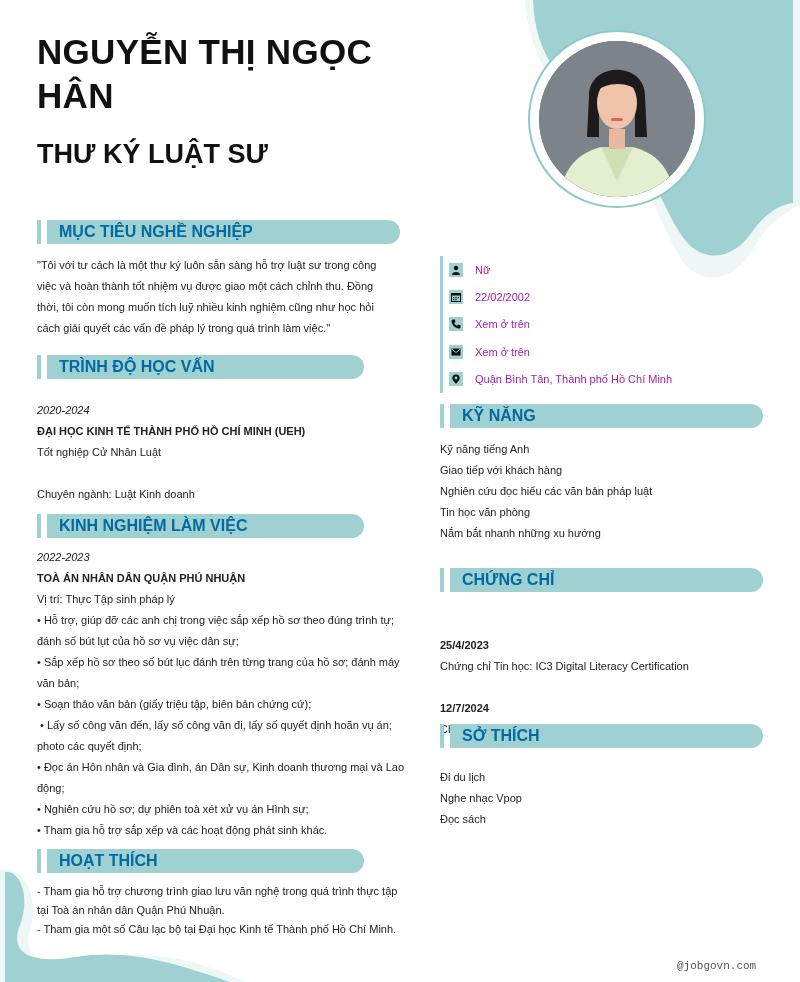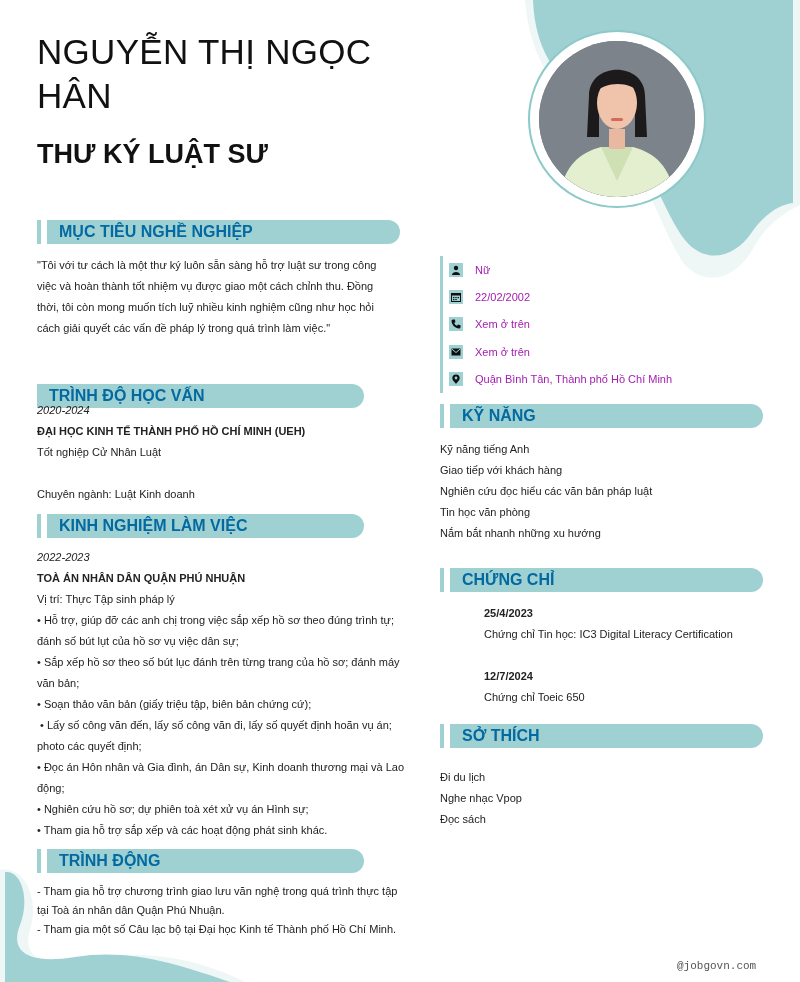--- a/index.html
+++ b/index.html
@@ -3,21 +3,21 @@
 <meta charset="utf-8">
 <style>
   * { box-sizing: border-box; margin: 0; padding: 0; }
   html, body { width: 800px; height: 982px; background: #ffffff; overflow: hidden; }
   body { position: relative; font-family: "Liberation Sans", "DejaVu Sans", sans-serif; color: #111; }
 
   .deco { position: absolute; pointer-events: none; }
   .deco-top { left: 500px; top: 0; width: 300px; height: 280px; }
   .deco-bottom { left: 0; top: 860px; width: 260px; height: 122px; }
 
-  .name { position: absolute; left: 37px; top: 30px; width: 400px; font-size: 35px; font-weight: normal; line-height: 44px; letter-spacing: 0.3px; }
+  .name { position: absolute; left: 37px; top: 30px; width: 400px; font-size: 35px; font-weight: bold; line-height: 44px; letter-spacing: 0.3px; }
   .job-title { position: absolute; left: 37px; top: 139px; font-size: 27px; font-weight: bold; }
 
   .avatar-ring { position: absolute; left: 528px; top: 30px; width: 178px; height: 178px; border-radius: 50%; background: #fff; border: 2px solid #8cc9c9; }
   .avatar { position: absolute; left: 9px; top: 9px; width: 156px; height: 156px; border-radius: 50%; overflow: hidden; background: #7d838a; }
 
   .sec-head { position: absolute; height: 24px; display: flex; align-items: stretch; }
   .sec-head .bar { width: 4px; background: #a0d1d2; margin-right: 6px; }
   .sec-head .pill { flex: 1; background: #a0d1d2; border-radius: 0 12px 12px 0; padding-left: 12px; display: flex; align-items: center; font-size: 16px; font-weight: bold; color: #0369a1; }
 
   .txt { position: absolute; font-size: 11px; line-height: 21px; color: #222; }
@@ -66,21 +66,21 @@
   <div class="bar"></div>
   <div class="pill">MỤC TIÊU NGHỀ NGHIỆP</div>
 </div>
 <div class="txt" style="left:37px; top:255px;">
   <span class="line">"Tôi với tư cách là một thư ký luôn sẵn sàng hỗ trợ luật sư trong công</span>
   <span class="line">việc và hoàn thành tốt nhiệm vụ được giao một cách chỉnh thu. Đồng</span>
   <span class="line">thời, tôi còn mong muốn tích luỹ nhiều kinh nghiệm cũng như học hỏi</span>
   <span class="line">cách giải quyết các vấn đề pháp lý trong quá trình làm việc."</span>
 </div>
 
-<div class="sec-head" style="left:37px; top:384px; width:327px;flex-direction:column;">
+<div class="sec-head" style="left:37px; top:355px; width:327px;">
   <div class="bar"></div>
   <div class="pill">TRÌNH ĐỘ HỌC VẤN</div>
 </div>
 <div class="txt" style="left:37px; top:400px;">
   <span class="line italic">2020-2024</span>
   <span class="line bold">ĐẠI HỌC KINH TẾ THÀNH PHỐ HỒ CHÍ MINH (UEH)</span>
   <span class="line">Tốt nghiệp Cử Nhân Luật</span>
   <span class="line">&nbsp;</span>
   <span class="line">Chuyên ngành: Luật Kinh doanh</span>
 </div>
@@ -101,21 +101,21 @@
   <span class="line" style="white-space:pre;"> • Lấy số công văn đến, lấy số công văn đi, lấy số quyết định hoãn vụ án;</span>
   <span class="line">photo các quyết định;</span>
   <span class="line">• Đọc án Hôn nhân và Gia đình, án Dân sự, Kinh doanh thương mại và Lao</span>
   <span class="line">động;</span>
   <span class="line">• Nghiên cứu hồ sơ; dự phiên toà xét xử vụ án Hình sự;</span>
   <span class="line">• Tham gia hỗ trợ sắp xếp và các hoạt động phát sinh khác.</span>
 </div>
 
 <div class="sec-head" style="left:37px; top:849px; width:327px;">
   <div class="bar"></div>
-  <div class="pill">TRÌNH ĐỘNG</div>
+  <div class="pill">HOẠT THÍCH</div>
 </div>
 <div class="txt" style="left:37px; top:882px; line-height:19px;">
   <span class="line">- Tham gia hỗ trợ chương trình giao lưu văn nghệ trong quá trình thực tập</span>
   <span class="line">tại Toà án nhân dân Quận Phú Nhuận.</span>
   <span class="line">- Tham gia một số Câu lạc bộ tại Đại học Kinh tế Thành phố Hồ Chí Minh.</span>
 </div>
 
 <div class="info">
   <div class="info-row">
     <span class="info-icon">
@@ -177,21 +177,21 @@
   <span class="line">Giao tiếp với khách hàng</span>
   <span class="line">Nghiên cứu đọc hiểu các văn bản pháp luật</span>
   <span class="line">Tin học văn phòng</span>
   <span class="line">Nắm bắt nhanh những xu hướng</span>
 </div>
 
 <div class="sec-head" style="left:440px; top:568px; width:323px;">
   <div class="bar"></div>
   <div class="pill">CHỨNG CHỈ</div>
 </div>
-<div class="txt" style="left:440px; top:603px;margin-left:44px;">
+<div class="txt" style="left:440px; top:635px;">
   <span class="line bold">25/4/2023</span>
   <span class="line">Chứng chỉ Tin học: IC3 Digital Literacy Certification</span>
   <span class="line">&nbsp;</span>
   <span class="line bold">12/7/2024</span>
   <span class="line">Chứng chỉ Toeic 650</span>
 </div>
 
 <div class="sec-head" style="left:440px; top:724px; width:323px;">
   <div class="bar"></div>
   <div class="pill">SỞ THÍCH</div>

